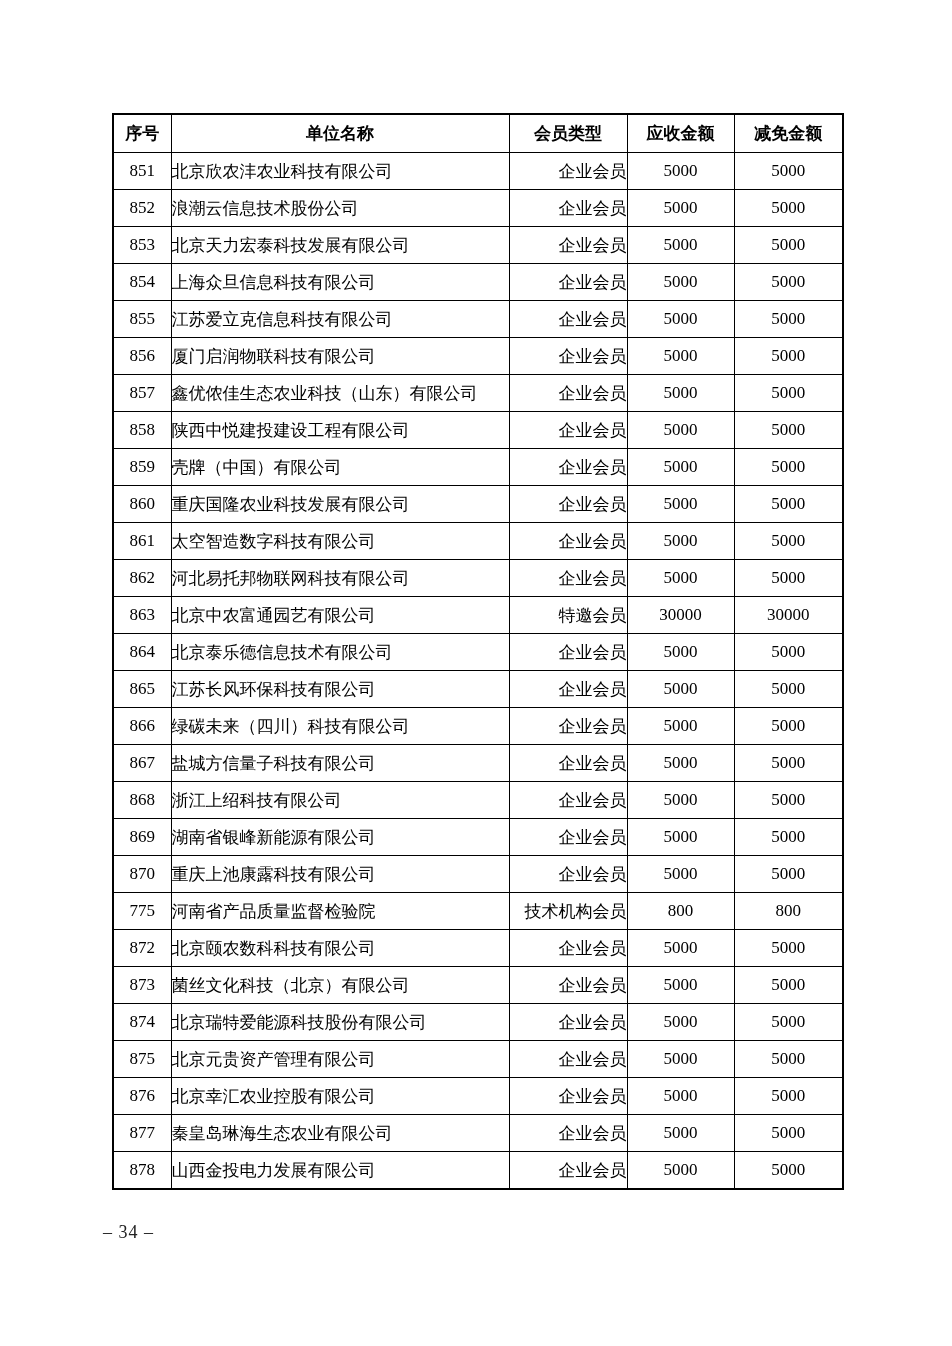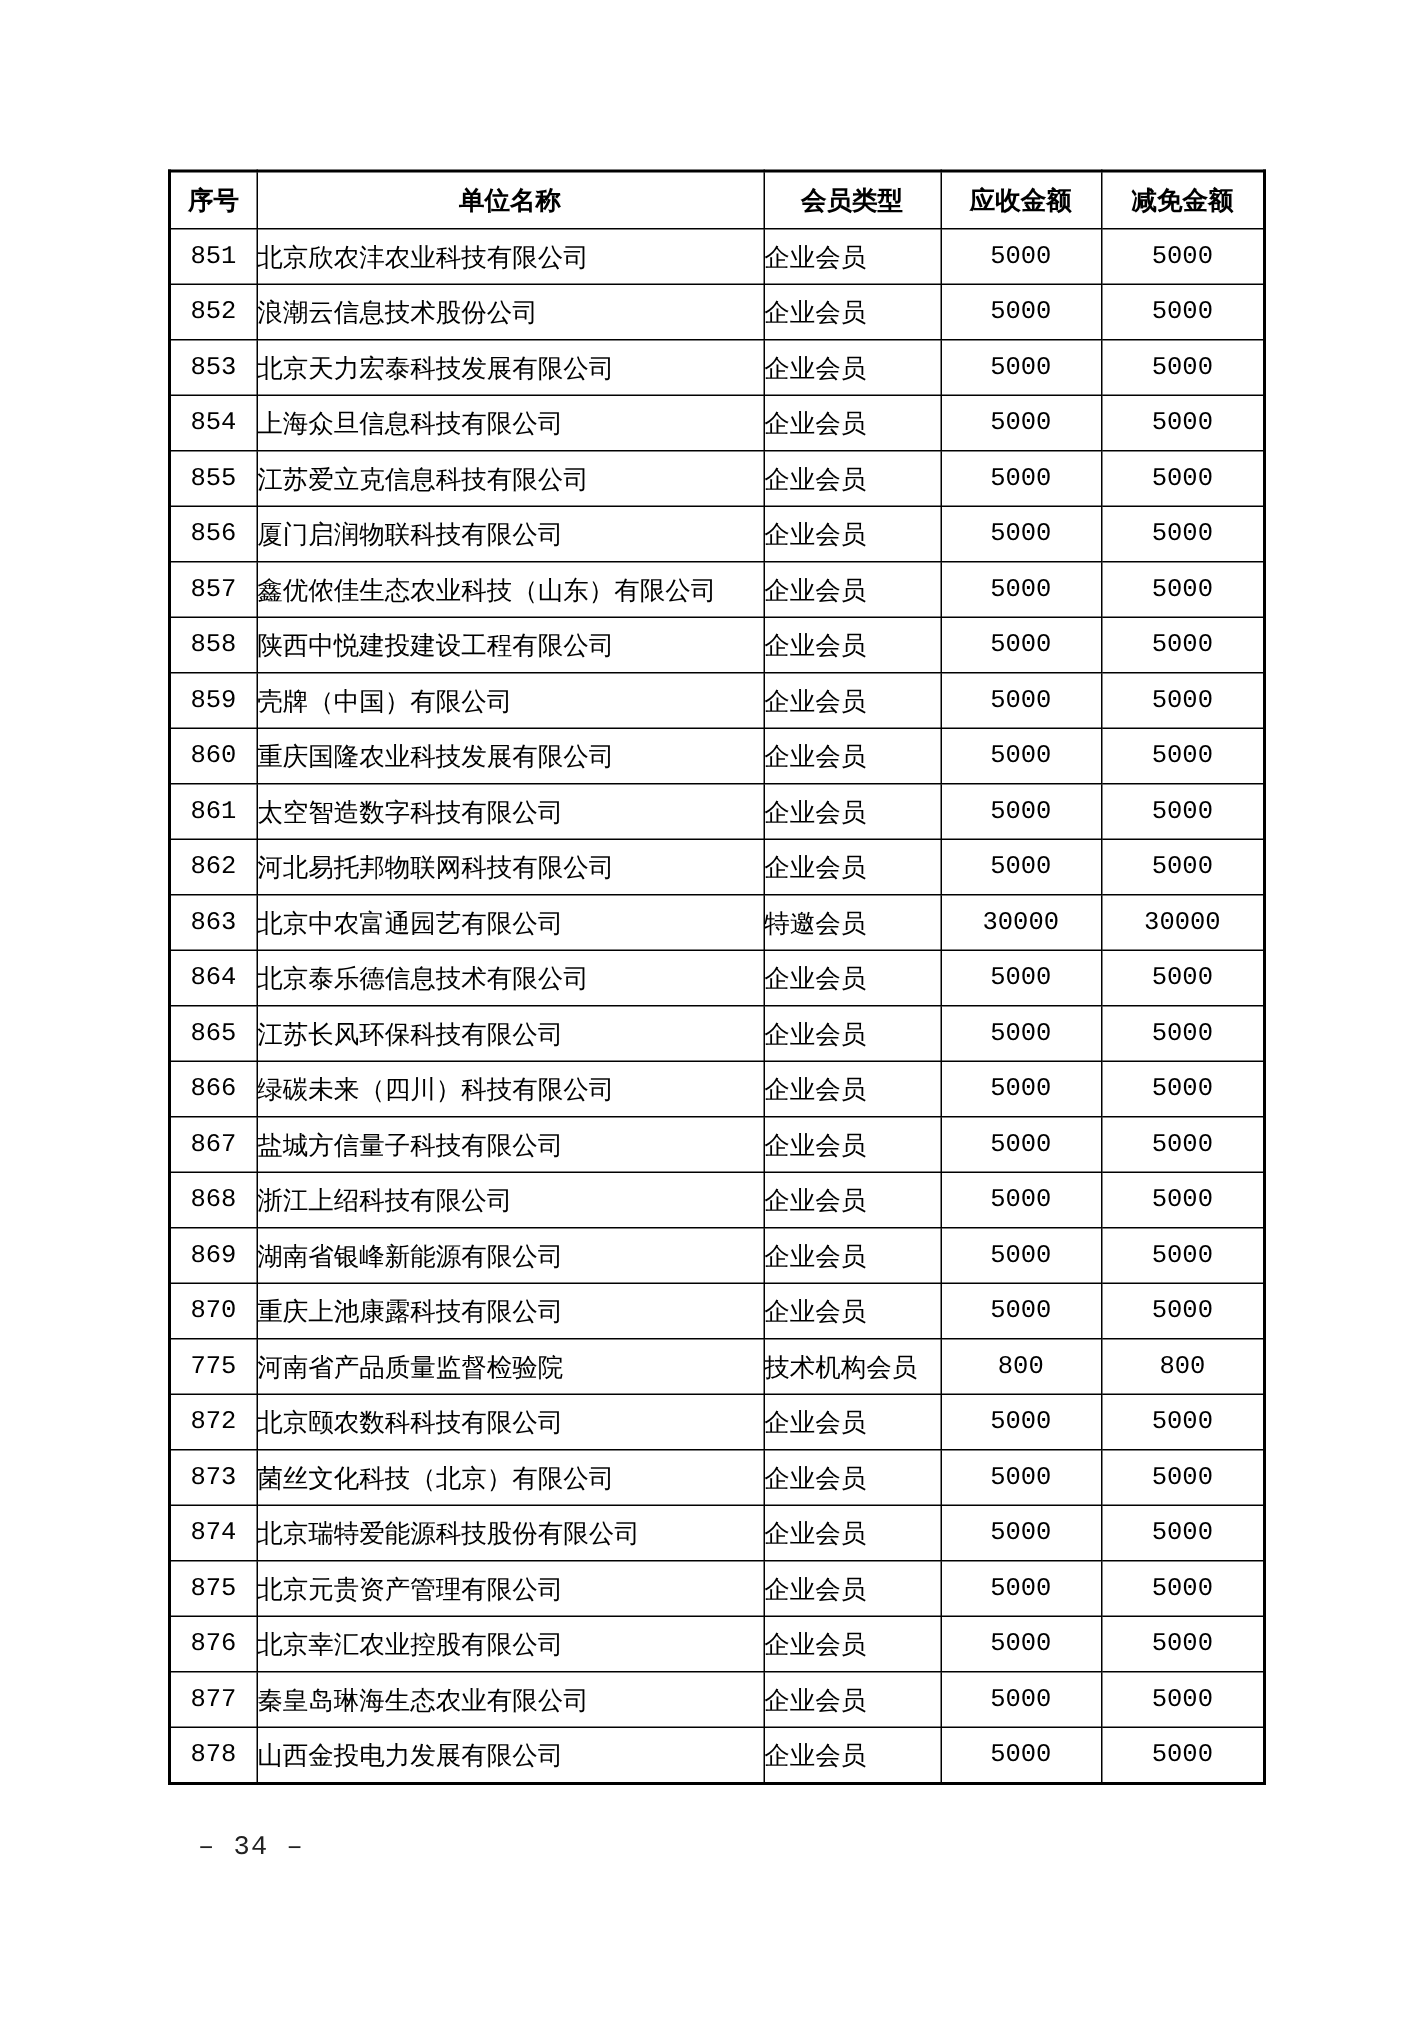--- a/index.html
+++ b/index.html
@@ -5,21 +5,21 @@
   html, body {
     margin: 0;
     padding: 0;
     background: #ffffff;
   }
   .page {
     position: relative;
     width: 952px;
     height: 1346px;
     background: #ffffff;
-    font-family: Liberation Mono, monospace;
+    font-family: Liberation Serif, serif;
     color: #000000;
     overflow: hidden;
   }
   table.fee-table {
     position: absolute;
     left: 112px;
     top: 113px;
     width: 730px;
     border-collapse: collapse;
     table-layout: fixed;
@@ -38,25 +38,25 @@
     font-weight: bold;
     text-align: center;
   }
   .fee-table td {
     height: 36px;
     font-size: 17px;
     font-weight: normal;
   }
   .c-no    { text-align: center; }
   .c-name  { text-align: left; padding-left: 10px; margin-left: 45px; }
-  .c-type  { text-align: left; }
+  .c-type  { text-align: right; }
   .c-amt   { text-align: center; }
   .footer-page-number {
     position: absolute;
-    left: 132px;
+    left: 103px;
     top: 1222px;
     font-size: 18px;
     color: #222222;
     letter-spacing: 1px;
   }
 </style>
 </head>
 <body>
 
 <div class="page">

